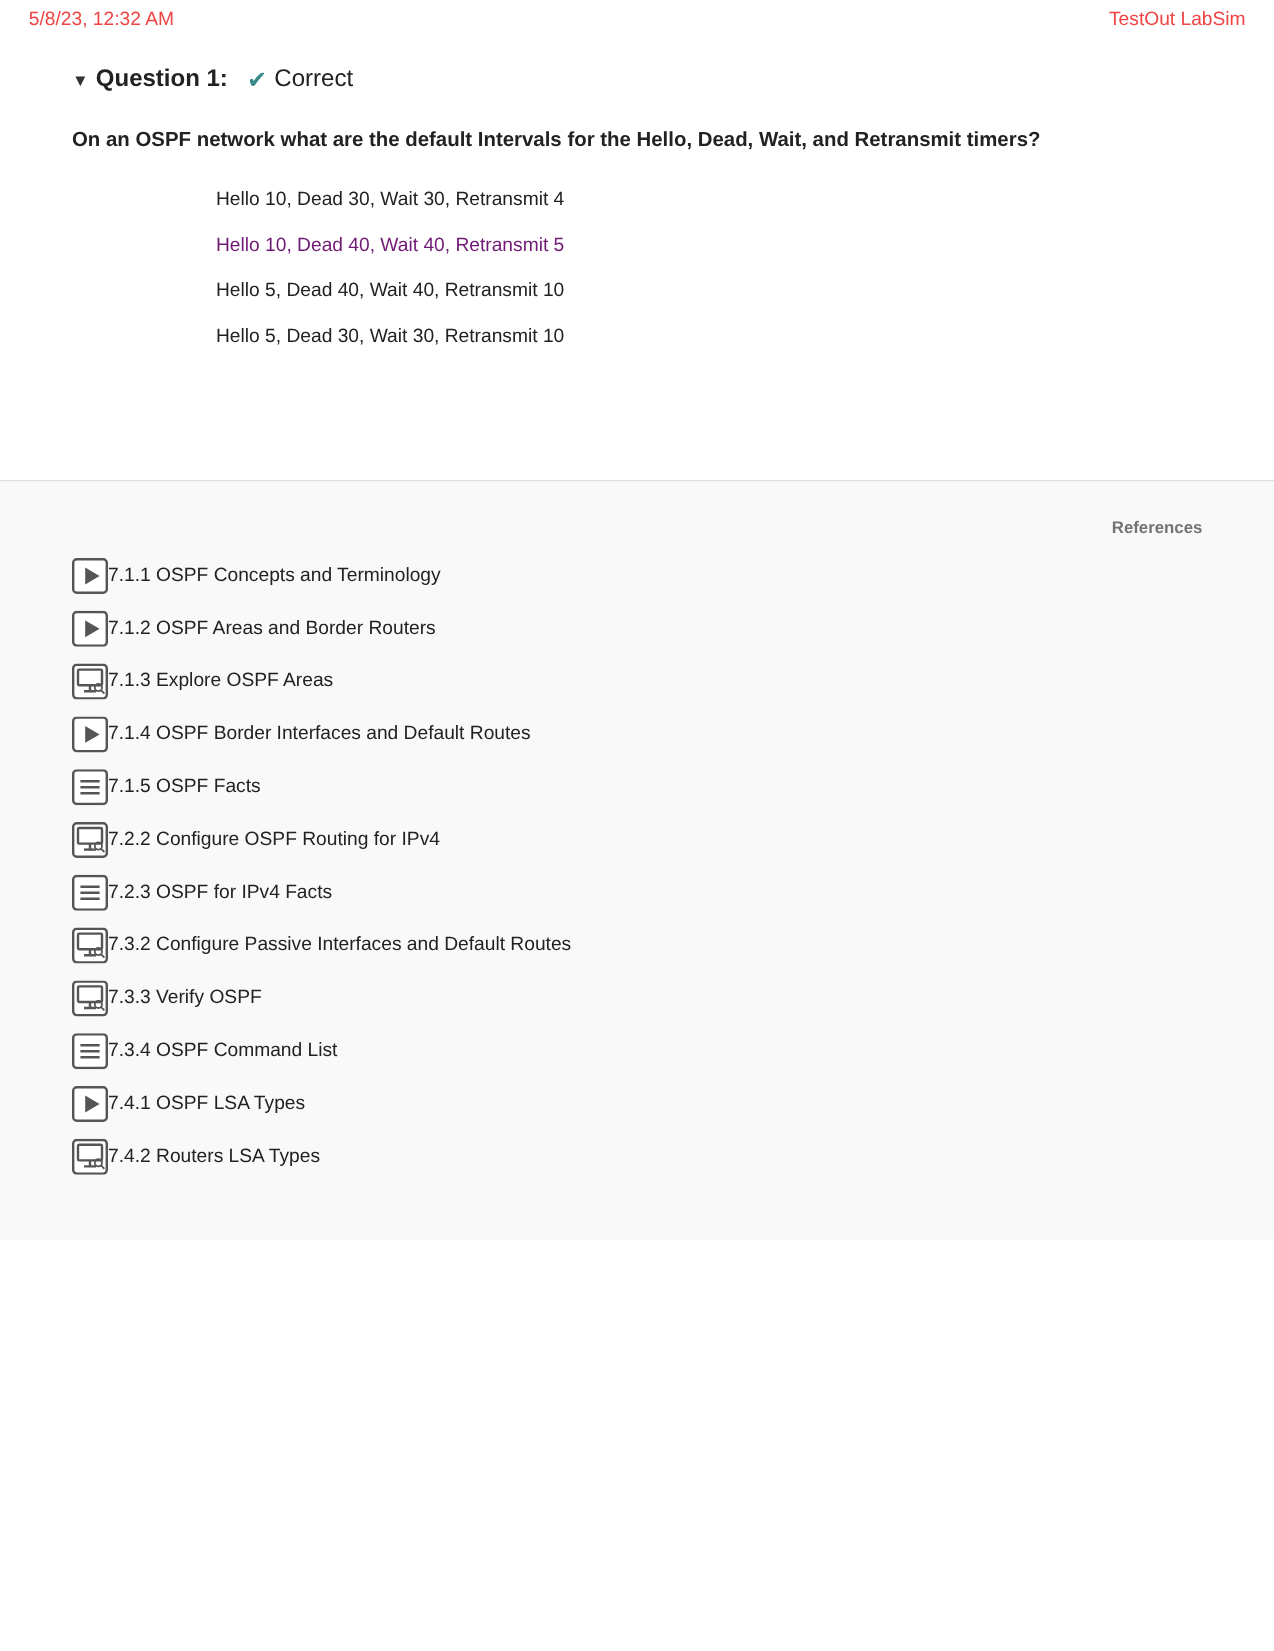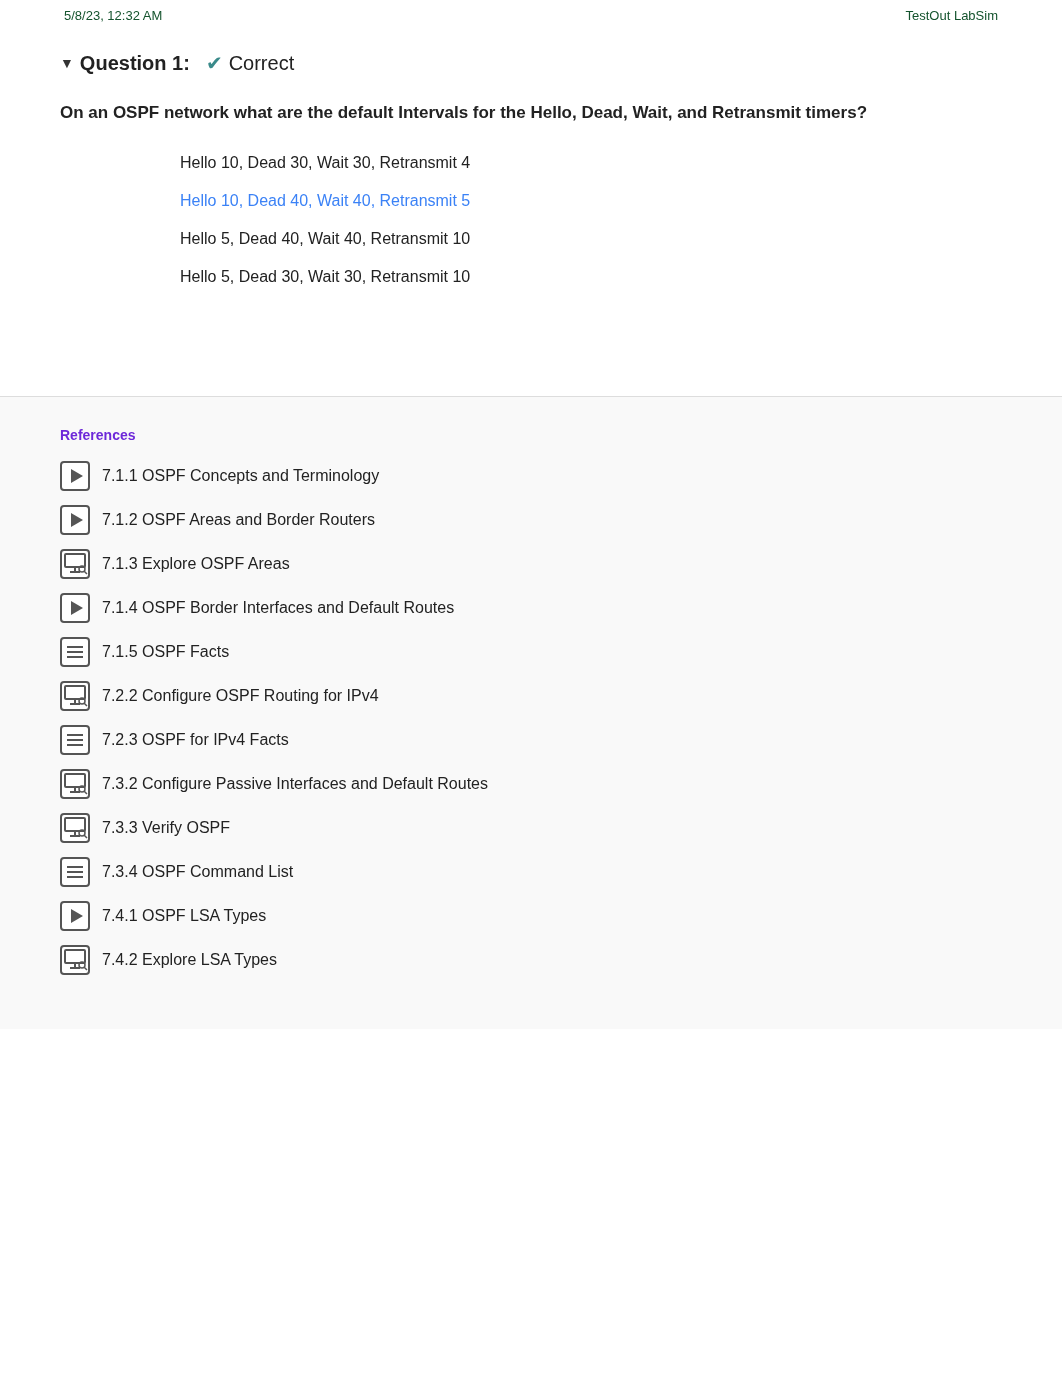--- a/index.html
+++ b/index.html
@@ -8,23 +8,23 @@
       font-size: 16px;
       color: #222;
       background: #fff;
       width: 1062px;
       min-height: 1376px;
     }
 
     .top-bar {
       display: flex;
       justify-content: space-between;
-      padding: 8px 64px;
-      font-size: 13px;
-      color: #14532d;
+      padding: 8px 24px;
+      font-size: 16px;
+      color: #ef4444;
     }
 
     .question-section {
       padding: 20px 60px 30px 60px;
     }
 
     .question-header {
       display: flex;
       align-items: center;
       gap: 16px;
@@ -71,45 +71,45 @@
       padding-left: 120px;
     }
 
     .answers-list li {
       font-size: 16px;
       margin-bottom: 20px;
       color: #222;
     }
 
     .answers-list li.correct-answer {
-      color: #3b82f6;
+      color: #701a75;
     }
 
     .references-section {
       background: #f9f9f9;
       border-top: 1px solid #ddd;
       margin-top: 60px;
       padding: 30px 60px 40px 60px;
     }
 
     .references-title {
       font-size: 14px;
       font-weight: bold;
-      color: #6d28d9;
+      color: #737373;
       margin-bottom: 18px;
+      text-align: right;
     }
 
     .ref-list {
       list-style: none;
     }
 
     .ref-list li {
       display: flex;
       align-items: center;
-      gap: 12px;
       margin-bottom: 14px;
       font-size: 16px;
       color: #222;
     }
 
     .ref-icon-svg {
       width: 30px;
       height: 30px;
       flex-shrink: 0;
     }
@@ -265,17 +265,17 @@
 
     <li>
       <svg class="ref-icon-svg" viewBox="0 0 30 30">
         <rect x="1" y="1" width="28" height="28" rx="3" ry="3" fill="white" stroke="#555" stroke-width="2"></rect>
         <rect x="5" y="5" width="20" height="13" rx="1" fill="none" stroke="#555" stroke-width="2"></rect>
         <line x1="15" y1="18" x2="15" y2="23" stroke="#555" stroke-width="2"></line>
         <line x1="10" y1="23" x2="20" y2="23" stroke="#555" stroke-width="2"></line>
         <circle cx="22" cy="20" r="3" fill="none" stroke="#555" stroke-width="1.5"></circle>
         <line x1="24" y1="22" x2="27" y2="25" stroke="#555" stroke-width="1.5"></line>
       </svg>
-      <span>7.4.2 Explore LSA Types</span>
+      <span>7.4.2 Routers LSA Types</span>
     </li>
 
   </ul>
 </div>
 
 </body></html>

